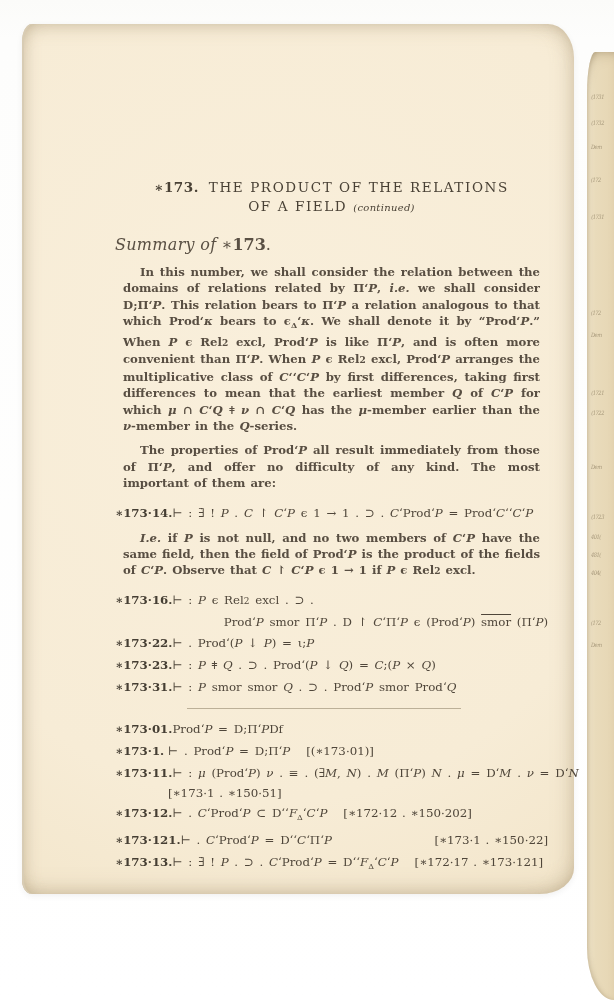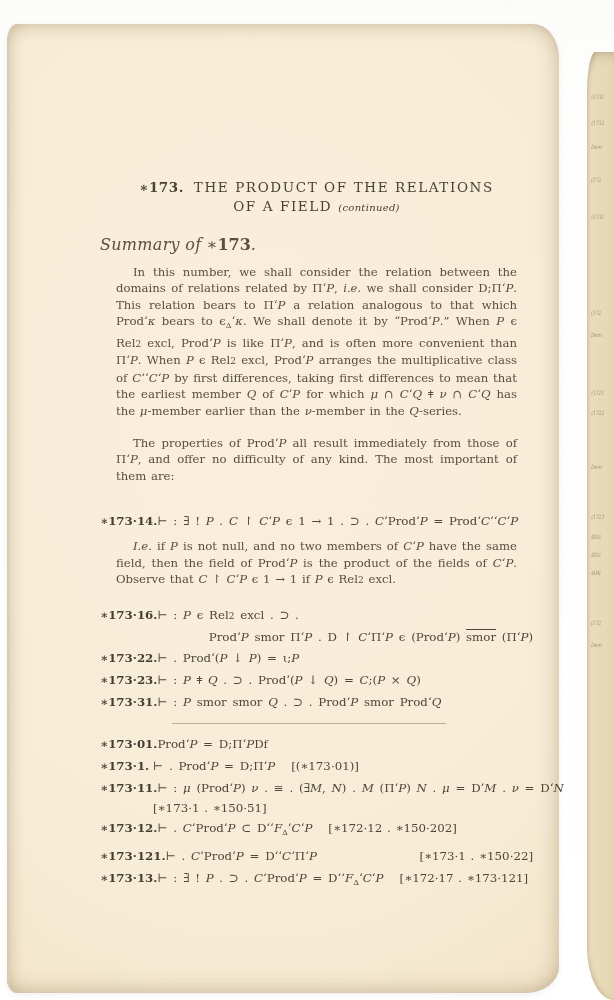--- a/index.html
+++ b/index.html
@@ -4,21 +4,21 @@
 <style>
   html,body{margin:0;padding:0;}
   body{
     width:614px;height:1000px;position:relative;overflow:hidden;
     background:linear-gradient(180deg,#fbfbf9 0%,#fdfdfc 4%,#ffffff 100%);
     font-family:"DejaVu Serif","Liberation Serif","DejaVu Sans",serif;
   }
   .photo{position:absolute;inset:0;}
   
   .page{
-    position:absolute;left:7px;top:24px;width:552px;height:969px;
+    position:absolute;left:22px;top:24px;width:552px;height:870px;
     background:
       radial-gradient(130% 90% at 45% 40%, #f9efdb 0%, #f7ecd6 55%, #f1e3c6 88%, #ecdcbc 100%);
     border-radius:10px 26px 34px 10px / 18px 34px 26px 14px;
     box-shadow:
       inset 2px 0 0 #d8ccb4,
       inset 10px 0 18px -10px rgba(150,130,95,.45),
       inset -14px 0 22px -14px rgba(150,130,95,.40),
       inset 0 14px 20px -14px rgba(150,130,95,.35),
       inset 0 -16px 22px -14px rgba(150,130,95,.35),
       0 2px 6px rgba(0,0,0,.06);
@@ -39,29 +39,30 @@
   .content{
     position:absolute;left:93px;top:0;width:433px;padding-top:154px;
     color:#564c40;
   }
   .title{ text-align:center;font-size:13.5px;line-height:19px;color:#494135;letter-spacing:1.6px; }
   .title b{letter-spacing:.5px;margin-right:10px;}
   .title .cont{letter-spacing:.3px;font-size:10px;}
   .summary{ margin-top:18px;font-size:16px;color:#5a5044; }
   .summary i{letter-spacing:.3px;}
   p.body{
-    margin:16px;text-align:justify;font-size:11.7px;line-height:16.4px;color:#584e42;
+    margin:8px;text-align:justify;font-size:11.7px;line-height:16.4px;color:#584e42;
     word-spacing:1px;
+    font-weight:bold;
   }
   p.p1{margin-top:10px;text-indent:17px;}
   p.p2{margin-top:7px;text-indent:17px;}
   p.p3{margin-top:8px;text-indent:17px;}
   .frow{ display:flex;align-items:baseline;font-size:11.8px;line-height:22px;color:#4f463a;word-spacing:2px;white-space:nowrap;}
   .frow .lbl{flex:0 0 53px;font-weight:bold;color:#453e33;word-spacing:0;}
-  .frow.first{margin-top:28px;line-height:18px;}
+  .frow.first{margin-top:12px;line-height:18px;}
   .flist{margin-top:9px;}
   .contline{ text-align:right;font-size:11.8px;line-height:20px;color:#4f463a;word-spacing:2px;white-space:nowrap;}
   .cite{word-spacing:1px;}
   .cite.inline{margin-left:16px;}
   .cite.push{margin-left:auto;}
   .df{}
   .sep{ border:0;border-top:1px solid #bcb098;margin:10px 0 6px 72px;width:274px; }
   .ov{text-decoration:overline;text-align:center;}
   sub{font-size:8px;}
   sup,.sq{font-size:9px;}

